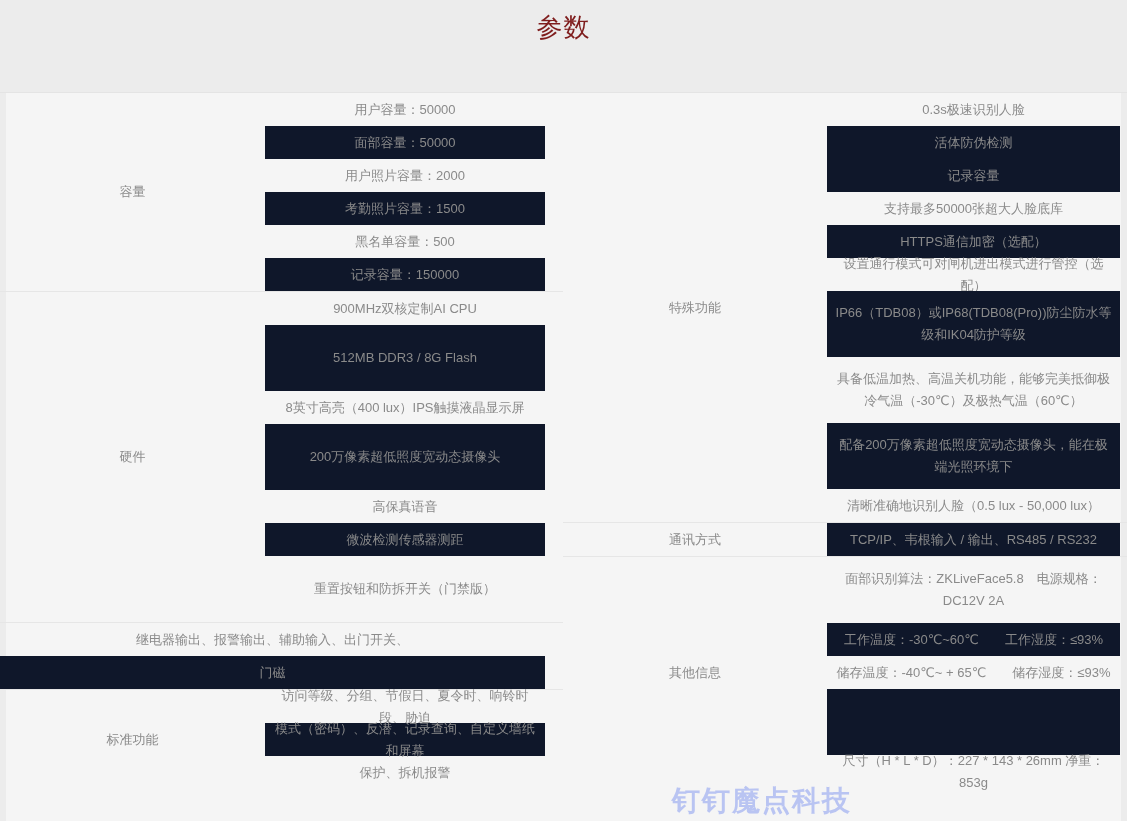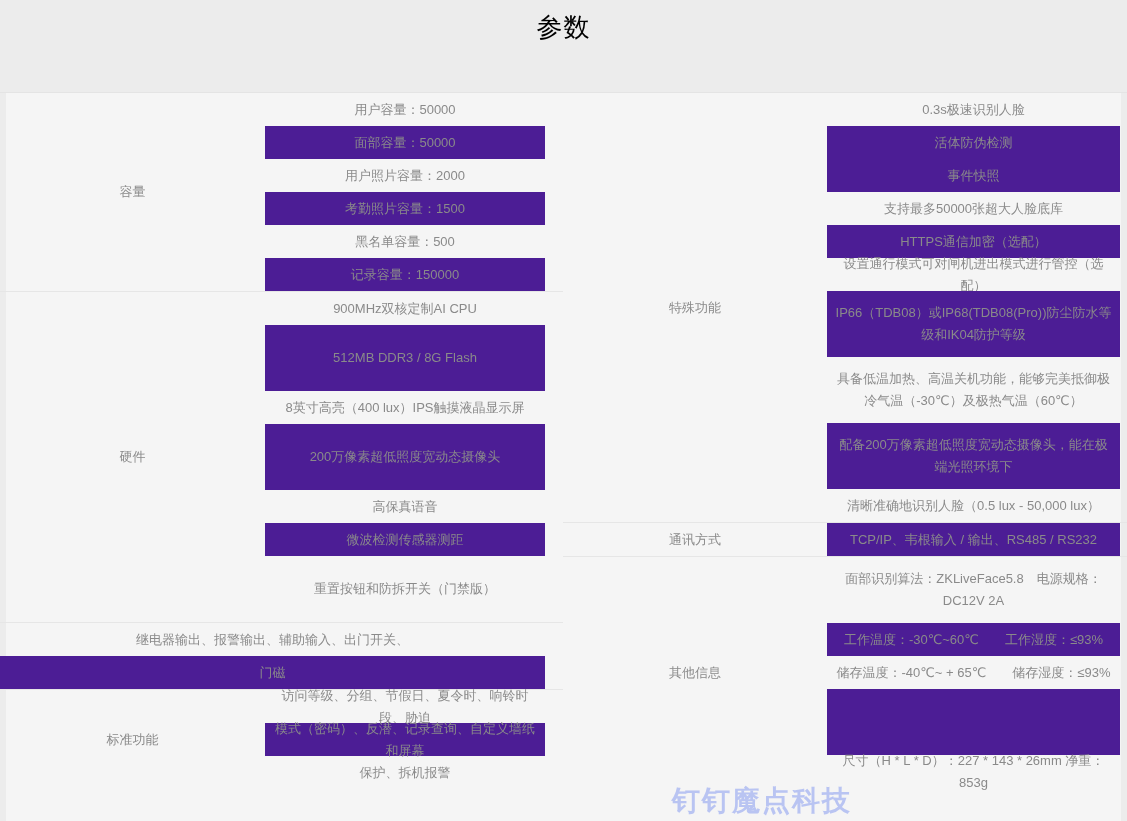--- a/index.html
+++ b/index.html
@@ -20,21 +20,21 @@
     height: 92px;
     background: #ececec;
     display: flex;
     align-items: flex-start;
     justify-content: center;
     padding-top: 8px;
   }
   .page-title {
     font-size: 26px;
     line-height: 38px;
-    color: #000000;
+    color: #7f1d1d;
     font-weight: 400;
     letter-spacing: 1px;
   }
 
   
   .spec-board {
     position: relative;
     width: 1127px;
     height: 729px;
     background: #f5f5f5;
@@ -97,21 +97,21 @@
     justify-content: center;
     text-align: center;
     font-size: 13px;
     line-height: 22px;
     color: #8a8a8a;
     padding: 0 6px;
     min-height: 33px;
   }
   .row.h1 { height: 33px; }
   .row.h2 { height: 66px; }
-  .row.alt { background: #4c1d95; }
+  .row.alt { background: #0f172a; }
 
   
   .panel-left  .group-values { margin-right: 18px; }
   .panel-right .group-values { margin-right: 7px; }
 
   
   .watermark {
     position: absolute;
     left: 672px;
     top: 782px;
@@ -171,21 +171,21 @@
           <div class="row h1">保护、拆机报警</div>
         </div>
       </div>
     </div>
   <div class="panel panel-right">
       <div class="group">
         <div class="group-label">特殊功能</div>
         <div class="group-values">
           <div class="row h1">0.3s极速识别人脸</div>
           <div class="row h1 alt">活体防伪检测</div>
-          <div class="row h1 alt">事件快照</div>
+          <div class="row h1 alt">记录容量</div>
           <div class="row h1">支持最多50000张超大人脸底库</div>
           <div class="row h1 alt">HTTPS通信加密（选配）</div>
           <div class="row h1">设置通行模式可对闸机进出模式进行管控（选配）</div>
           <div class="row h2 alt">IP66（TDB08）或IP68(TDB08(Pro))防尘防水等级和IK04防护等级</div>
           <div class="row h2">具备低温加热、高温关机功能，能够完美抵御极冷气温（-30℃）及极热气温（60℃）</div>
           <div class="row h2 alt">配备200万像素超低照度宽动态摄像头，能在极端光照环境下</div>
           <div class="row h1">清晰准确地识别人脸（0.5 lux - 50,000 lux）</div>
         </div>
       </div>
       <div class="group group-sep">

